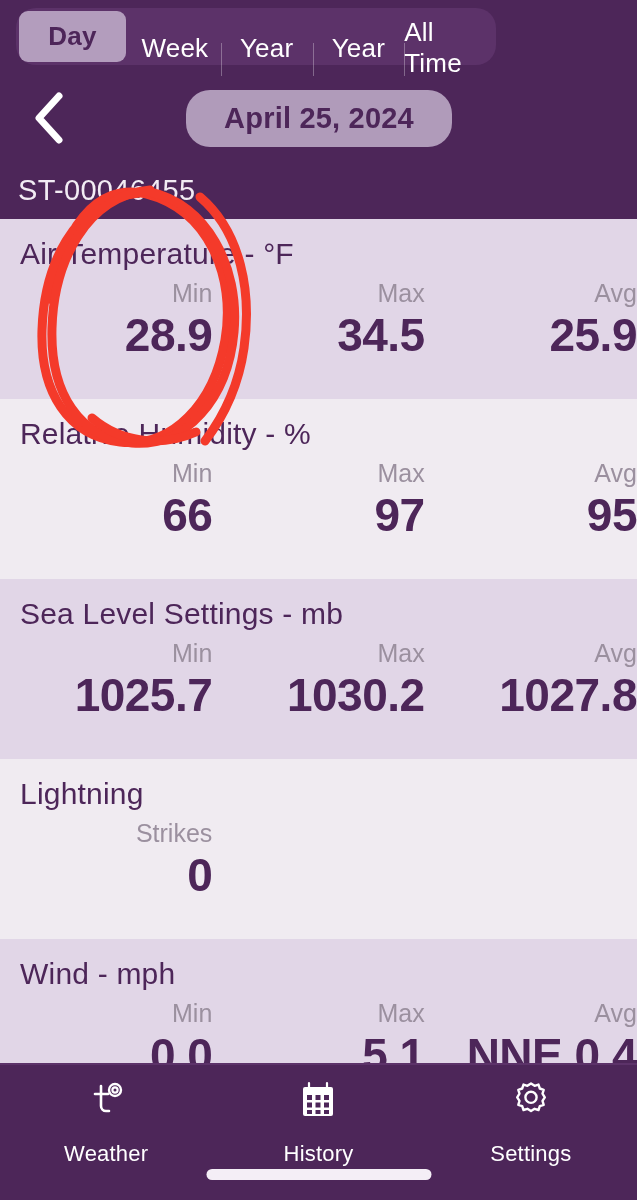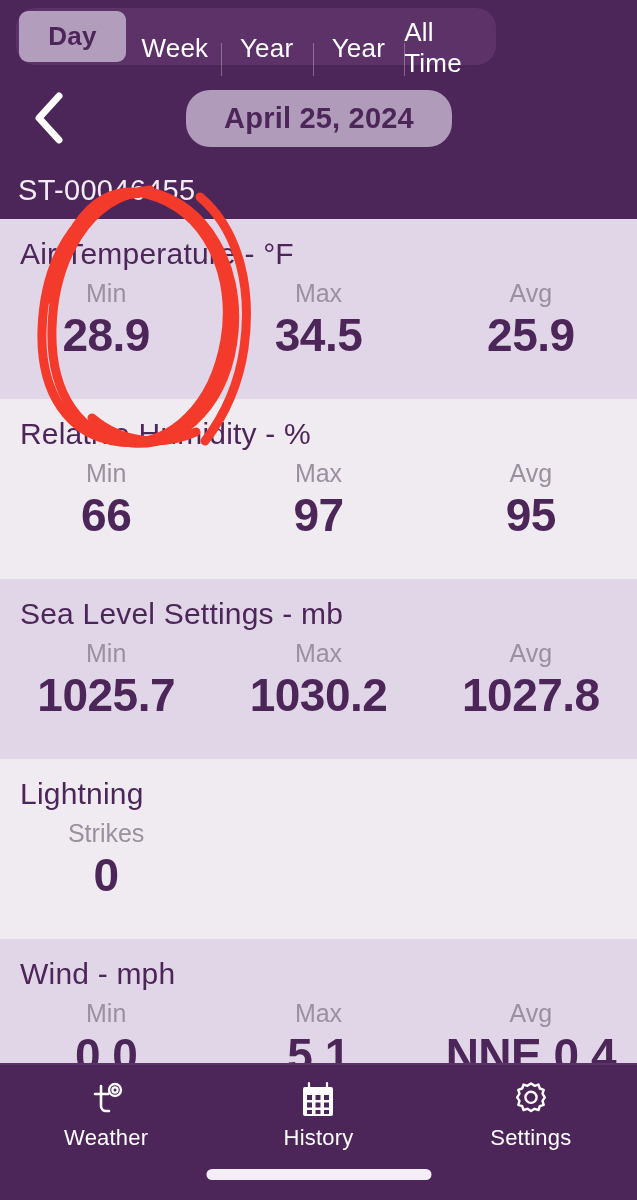--- a/index.html
+++ b/index.html
@@ -126,21 +126,21 @@
     color: #4d2659;
     font-size: 30px;
     letter-spacing: .2px;
   }
   .stats {
     display: flex;
     margin-top: 8px;
   }
   .stat {
     flex: 1;
-    text-align: center;
+    text-align: right;
   }
   .stat-label {
     color: #9b909f;
     font-size: 25px;
     line-height: 1.15;
   }
   .stat-value {
     color: #4d2659;
     font-size: 46px;
     font-weight: bold;
@@ -162,21 +162,21 @@
     display: flex;
     align-items: flex-start;
     border-top: 2px solid #5c3269;
   }
   .tab {
     flex: 1;
     padding-top: 14px;
     display: flex;
     flex-direction: column;
     align-items: center;
-    gap: 2px;
+    gap: 18px;
   }
   .tab-icon {
     height: 44px;
     display: flex;
     align-items: center;
     justify-content: center;
   }
   .tab-label {
     color: #ffffff;
     font-size: 22px;

